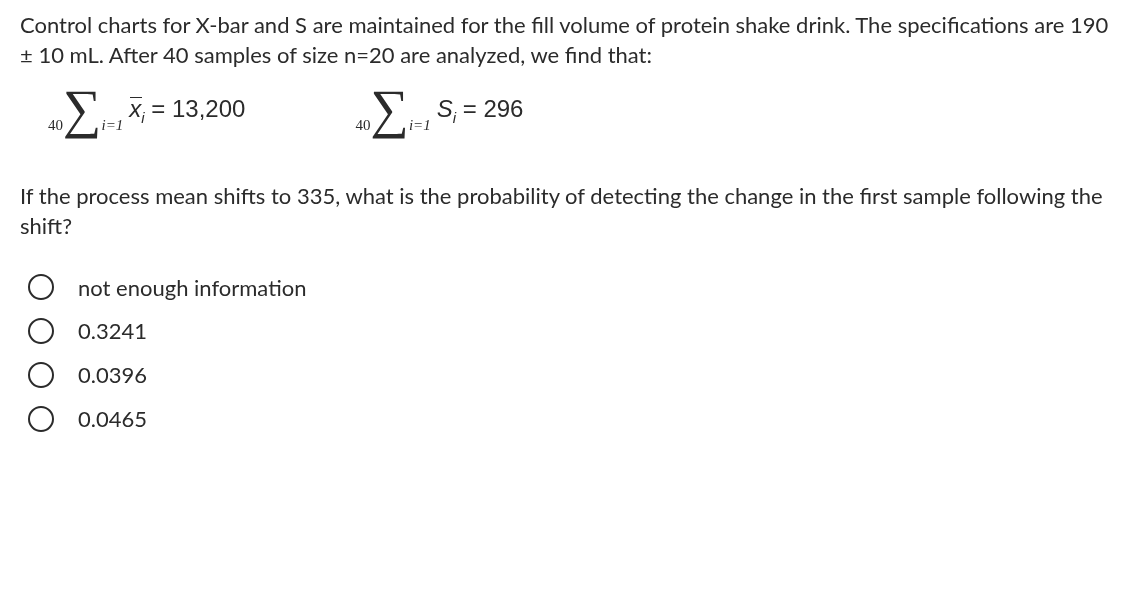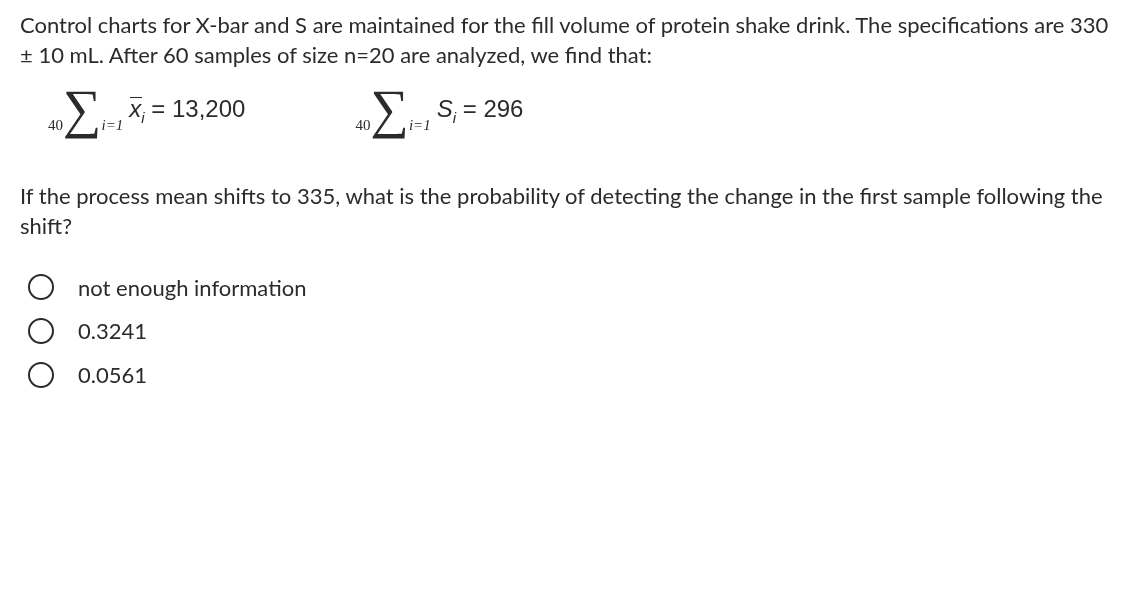--- a/index.html
+++ b/index.html
@@ -81,21 +81,21 @@
       background: #fff;
       cursor: pointer;
     }
     .option-label {
       font-size: 22px;
     }
   </style>
 </head>
 <body>
 
-<div class="question-text">Control charts for X-bar and S are maintained for the fill volume of protein shake drink. The specifications are 330 ± 10 mL. After 60 samples of size n=20 are analyzed, we find that:</div>
+<div class="question-text">Control charts for X-bar and S are maintained for the fill volume of protein shake drink. The specifications are 190 ± 10 mL. After 40 samples of size n=20 are analyzed, we find that:</div>
 
 <div class="equations">
   <div class="equation">
     <div class="sigma-block">
       <div class="sigma-top">40</div>
       <div class="sigma-sym">∑</div>
       <div class="sigma-bottom">i=1</div>
     </div>
     <div class="eq-body">
       <span class="var-x"><span class="bar"></span>x</span><span class="sub">i</span><span> = 13,200</span>
@@ -119,15 +119,19 @@
   <div class="option">
     <div class="radio"></div>
     <div class="option-label">not enough information</div>
   </div>
   <div class="option">
     <div class="radio"></div>
     <div class="option-label">0.3241</div>
   </div>
   <div class="option">
     <div class="radio"></div>
-    <div class="option-label">0.0561</div>
+    <div class="option-label">0.0396</div>
+  </div>
+  <div class="option">
+    <div class="radio"></div>
+    <div class="option-label">0.0465</div>
   </div>
 </div>
 
 </body></html>

